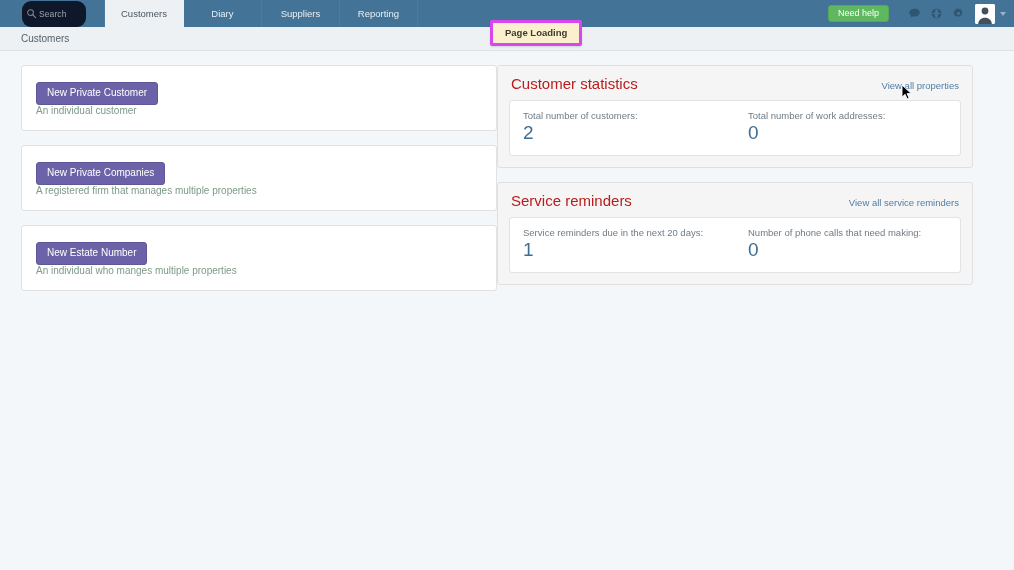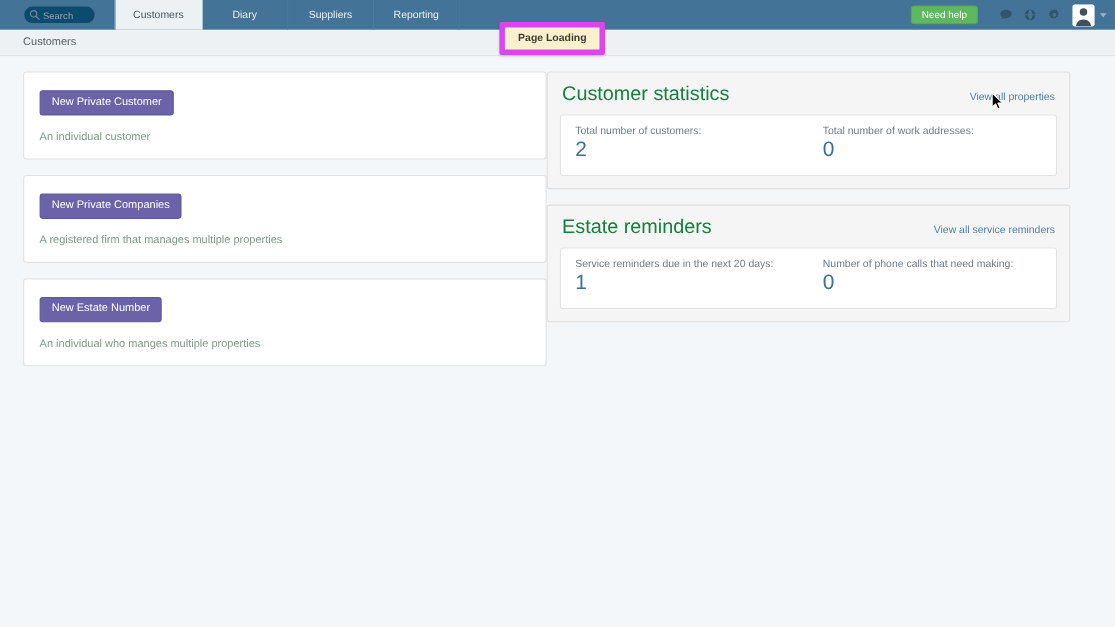--- a/index.html
+++ b/index.html
@@ -16,22 +16,22 @@
     position: relative;
     height: 27px;
     background: #437396;
     display: flex;
     align-items: center;
     width: 1014px;
   }
   .search-pill {
     margin-left: 22px;
     width: 64px;
-    height: 15px;
-    background: #0c4a6e;
+    height: 26px;
+    background: #0f172a;
     border-radius: 9px;
     display: flex;
     align-items: center;
     padding: 0 4px;
     flex: none;
   }
   .search-icon {
     width: 11px; height: 11px;
     display: inline-flex;
     align-items: center; justify-content: center;
@@ -104,23 +104,23 @@
     border-left: 3.5px solid transparent;
     border-right: 3.5px solid transparent;
     border-top: 4px solid #9ab4c6;
     margin-left: 5px;
     margin-right: 2px;
   }
 
   
   .tooltip {
     position: absolute;
-    left: 454px; top: 20px;
+    left: 490px; top: 20px;
     background: #fbf0cd;
-    border: 5px solid #d946ef;
+    border: 3px solid #d946ef;
     border-radius: 2px;
     padding: 4px 12px 5px 12px;
     font-size: 9.5px;
     font-weight: bold;
     color: #3d3a2e;
     z-index: 30;
     box-shadow: 0 1px 2px rgba(0,0,0,.12);
     white-space: nowrap;
   }
 
@@ -161,42 +161,42 @@
     background: #6b62a8;
     color: #ffffff;
     font-size: 10px;
     border: 1px solid #5f5799;
     border-radius: 3px;
     padding: 5px 10px 6px 10px;
     line-height: 1;
     white-space: nowrap;
   }
   .card-desc {
-    margin-top: 14px;
+    margin-top: 0;
     font-size: 10px;
     color: #7d9a86;
   }
 
   
   .panel {
     background: #f5f5f5;
     border: 1px solid #e0e0e0;
     border-radius: 3px;
     padding: 9px 11px 11px 11px;
     margin-bottom: 14px;
   }
   .panel-head {
     display: flex;
     align-items: baseline;
     justify-content: space-between;
     padding: 0 2px 8px 2px;
   }
   .panel-title {
-    font-size: 18px;
-    color: #15803d;
+    font-size: 15px;
+    color: #b91c1c;
     font-weight: normal;
   }
   .panel-link {
     font-size: 9.5px;
     color: #4f7ea6;
     text-decoration: none;
     white-space: nowrap;
   }
   .panel-body {
     background: #ffffff;
@@ -334,21 +334,21 @@
         </div>
         <div class="stat">
           <div class="stat-label">Total number of work addresses:</div>
           <div class="stat-value">0</div>
         </div>
       </div>
     </div>
 
     <div class="panel">
       <div class="panel-head">
-        <span class="panel-title">Estate reminders</span>
+        <span class="panel-title">Service reminders</span>
         <a class="panel-link" href="#">View all service reminders</a>
       </div>
       <div class="panel-body">
         <div class="stat">
           <div class="stat-label">Service reminders due in the next 20 days:</div>
           <div class="stat-value">1</div>
         </div>
         <div class="stat">
           <div class="stat-label">Number of phone calls that need making:</div>
           <div class="stat-value">0</div>

